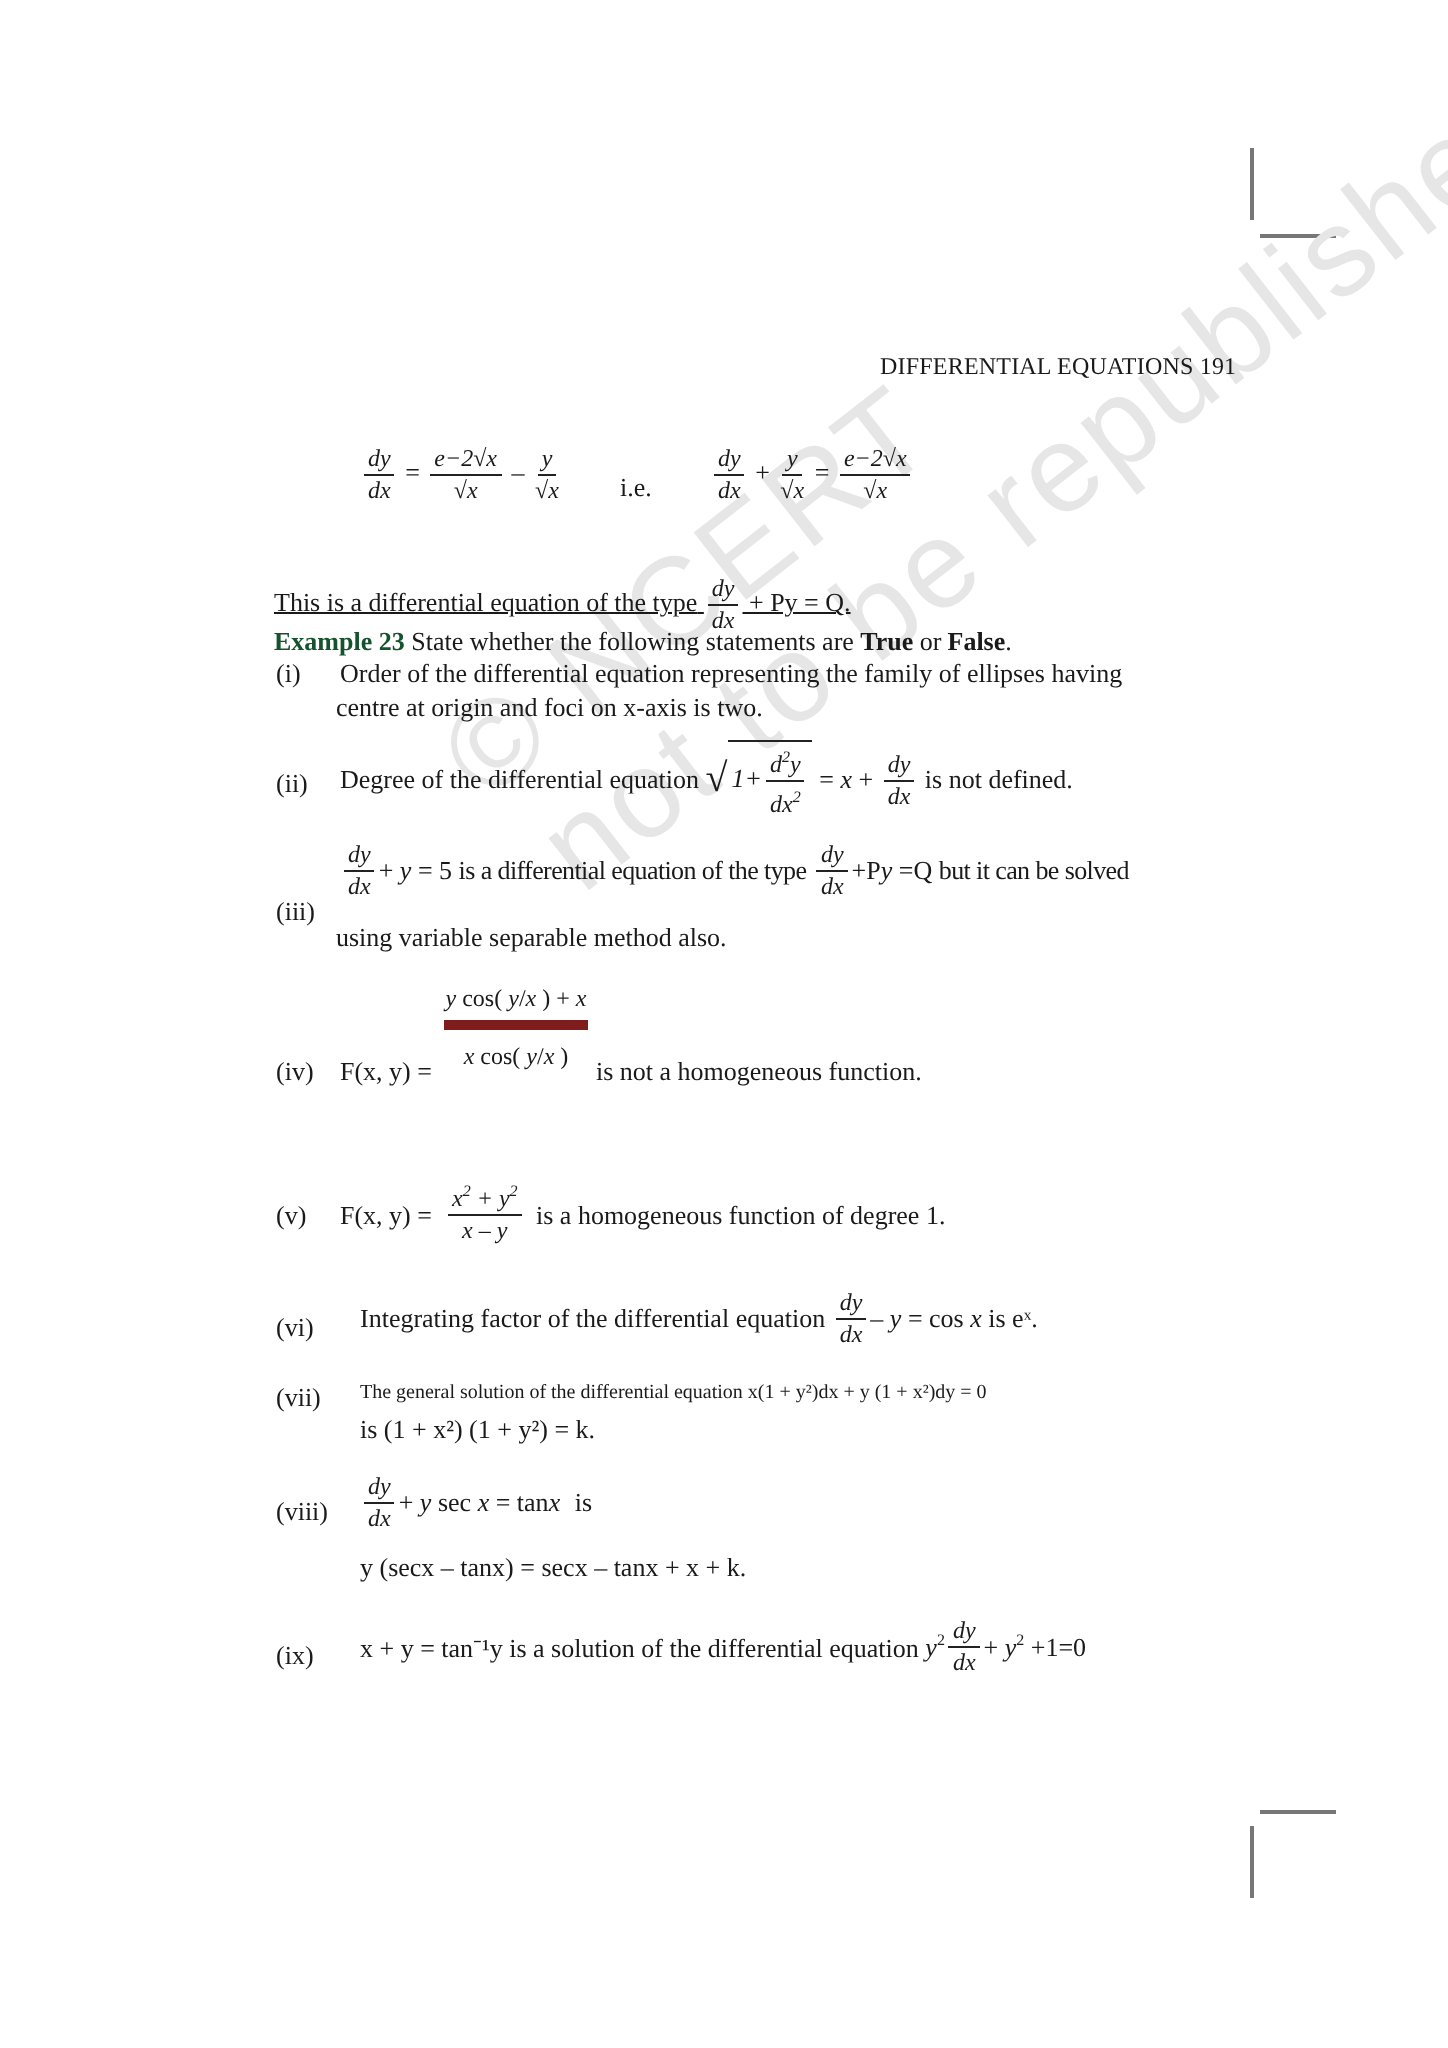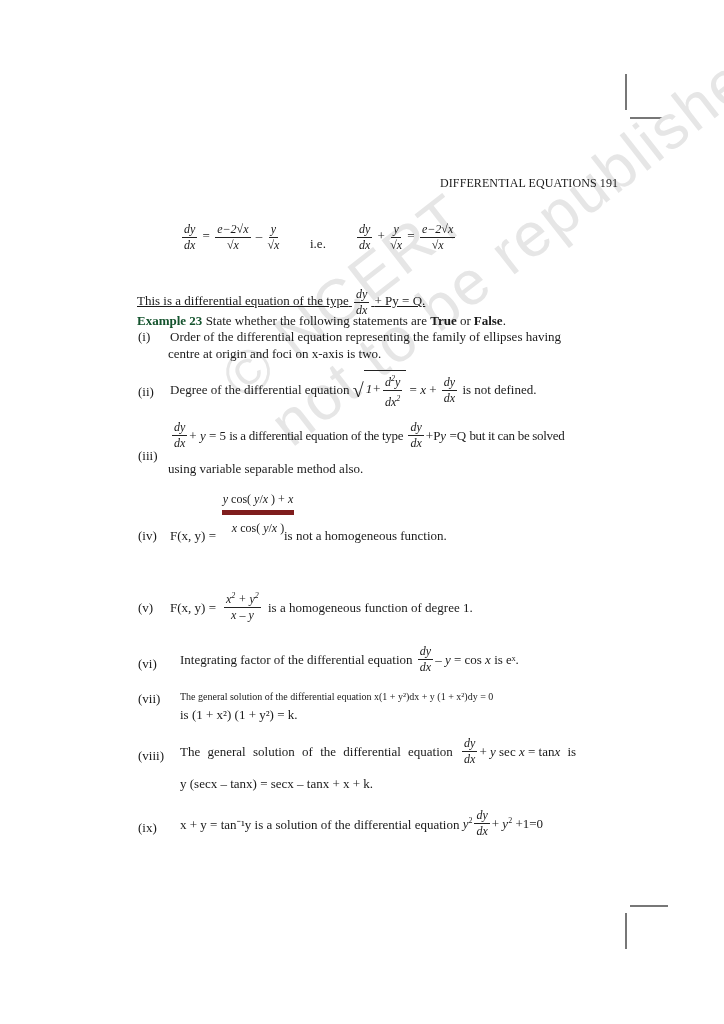--- a/index.html
+++ b/index.html
@@ -122,21 +122,21 @@
     <span style="vertical-align:middle; letter-spacing:-0.3px;">but it can be solved</span>
   </div>
   <div class="line" style="left:168px; top:461px;">using variable separable method also.</div>
 
   <div class="lbl" style="top:528px;">(iv)</div>
   <div class="line" style="left:170px; top:528px;">F(x, y) =</div>
   <div class="line" style="left:222px; top:492px; width:72px; text-align:center;">
     <div style="border-bottom:5px solid #7f1d1d; padding-bottom:3px; font-size:12px;"><i>y</i> cos( <i>y</i>/<i>x</i> ) + <i>x</i></div>
     <div style="padding-top:6px; font-size:12px;"><i>x</i> cos( <i>y</i>/<i>x</i> )</div>
   </div>
-  <div class="line" style="left:284px; top:528px;">is not a homogeneous function.</div>
+  <div class="line" style="left:298px; top:528px;">is not a homogeneous function.</div>
 
   <div class="lbl" style="top:600px;">(v)</div>
   <div class="line" style="left:170px; top:600px;">F(x, y) =</div>
   <div class="line" style="left:222px; top:588px;">
     <span class="frac">
         <span class="num"><i>x</i><sup>2</sup> + <i>y</i><sup>2</sup></span>
         <span class="den"><i>x</i> – <i>y</i></span>
       </span>
   </div>
   <div class="line" style="left:268px; top:600px;">is a homogeneous function of degree 1.</div>
@@ -150,21 +150,20 @@
       </span><span style="vertical-align:middle;text-align:center;">– <i>y</i> = cos <i>x</i></span>
     <span style="vertical-align:middle;">is eˣ.</span>
   </div>
 
   <div class="lbl" style="top:691px;">(vii)</div>
   <div class="line" style="left:180px; top:691px; font-size:10px;">The general solution of the differential equation x(1 + y²)dx + y (1 + x²)dy = 0</div>
   <div class="line" style="left:180px; top:707px;">is (1 + x²) (1 + y²) = k.</div>
 
   <div class="lbl" style="top:748px;">(viii)</div>
   <div class="line" style="left:180px; top:736px; word-spacing:4px;">
-    <span style="vertical-align:middle;">The general solution of the differential equation</span>
     <span class="frac" style="word-spacing:0;">
         <span class="num">dy</span>
         <span class="den">dx</span>
       </span><span style="vertical-align:middle; word-spacing:0;">+ <i>y</i> sec <i>x</i> = tan<i>x</i></span>
     <span style="vertical-align:middle;">is</span>
   </div>
   <div class="line" style="left:180px; top:776px;">y (secx – tanx) = secx – tanx + x + k.</div>
 
   <div class="lbl" style="top:820px;">(ix)</div>
   <div class="line" style="left:180px; top:808px;">

